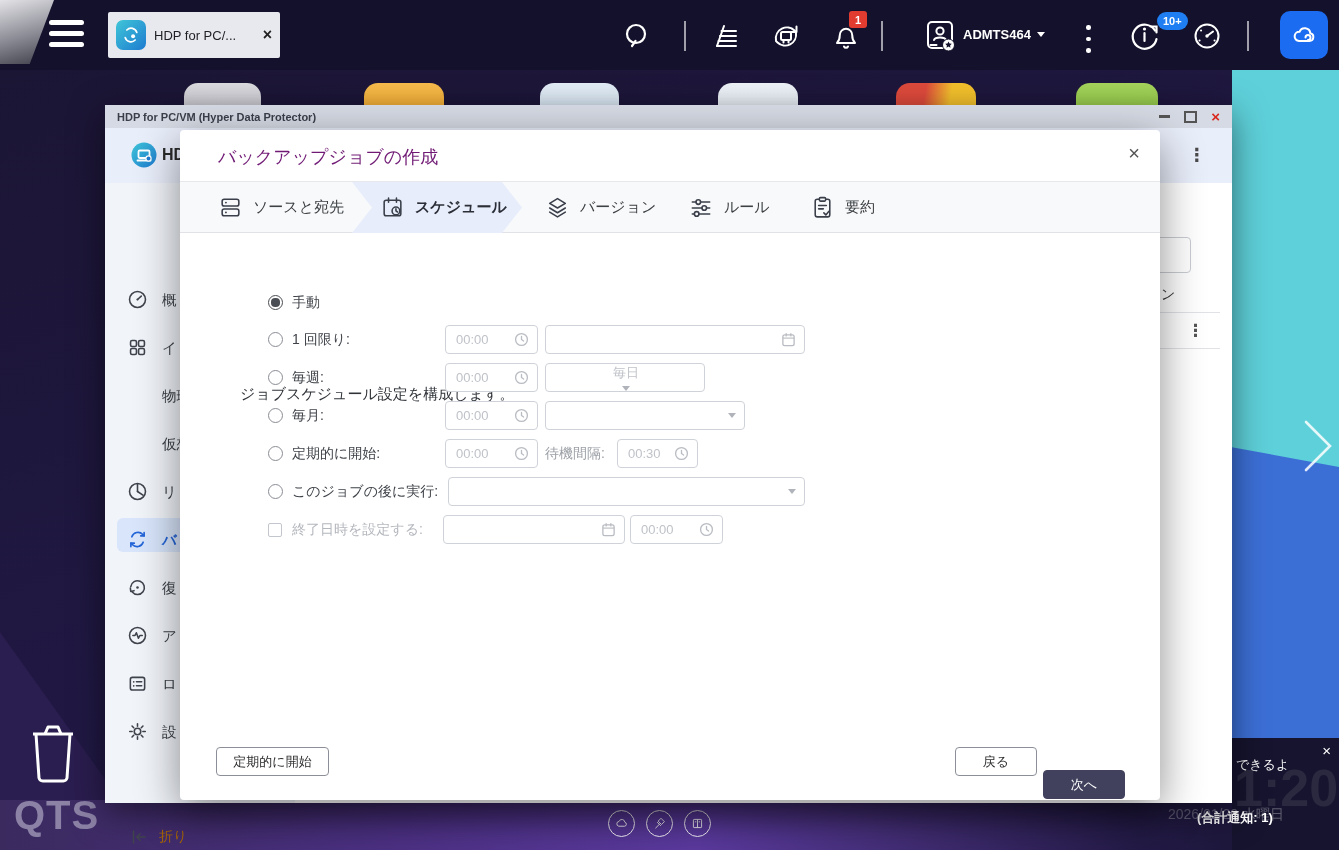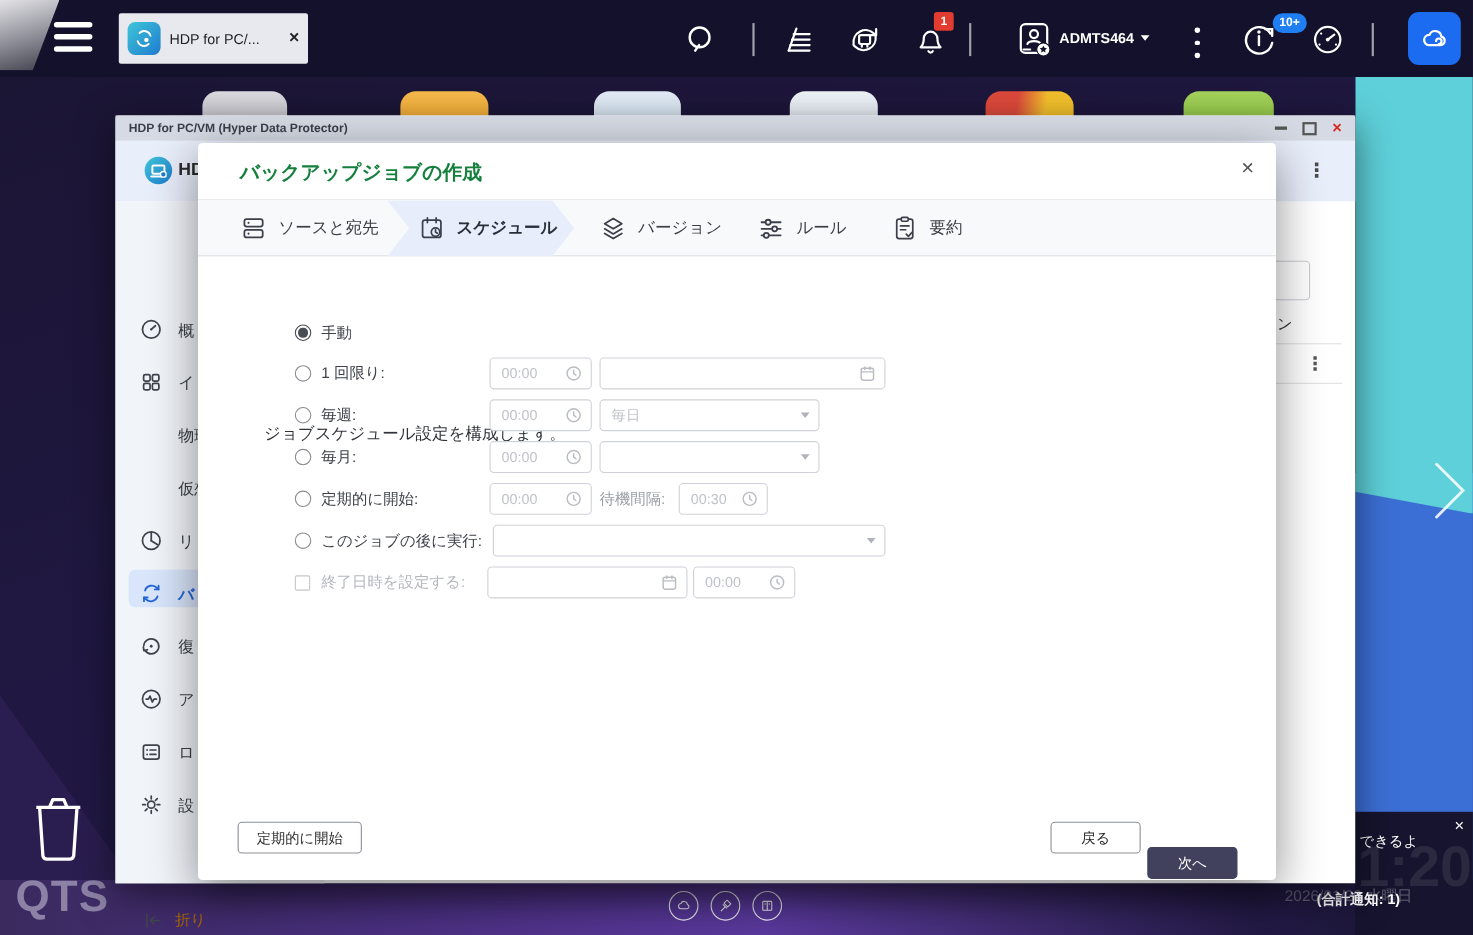--- a/index.html
+++ b/index.html
@@ -70,21 +70,21 @@
   .collapse{position:absolute;left:24px;top:644px;display:flex;align-items:center;gap:10px;}
   .collapse .clabel{font-size:14px;color:#a16207;white-space:nowrap;}
   .frag-btn{position:absolute;left:1030px;top:132px;width:56px;height:36px;border:1.5px solid #c9ccd2;border-radius:4px;background:#fff;box-sizing:border-box;}
   .frag-text{position:absolute;left:1056px;top:181px;font-size:14px;color:#333;}
   .frag-div{position:absolute;left:1040px;width:75px;height:1px;background:#e0e2e6;}
   .frag-menu{position:absolute;left:1082px;top:214px;font-size:17px;font-weight:bold;color:#555;line-height:1.4;}
   
   .dialog{left:180px;top:130px;width:980px;height:670px;background:#fff;z-index:20;border-radius:4px;
     box-shadow:0 12px 44px rgba(0,0,0,.45);}
   .dlg-titlebar{position:absolute;left:0;top:0;width:100%;height:52px;border-bottom:1px solid #e6e8ec;box-sizing:border-box;}
-  .dlg-title{position:absolute;left:38px;top:15px;font-size:18px;font-weight:bold;color:#15803d;}
+  .dlg-title{position:absolute;left:38px;top:15px;font-size:18px;font-weight:normal;color:#701a75;}
   .dlg-close{position:absolute;right:20px;top:13px;font-size:20px;color:#555;line-height:1;}
   .steps{position:absolute;left:0;top:52px;width:100%;height:51px;background:#f8f9fb;border-bottom:1px solid #e0e2e7;box-sizing:border-box;}
   .step-active-bg{position:absolute;left:172px;top:0;width:170px;height:51px;background:#e7edfb;
     clip-path:polygon(0 0,150px 0,170px 25.5px,150px 51px,0 51px,20px 25.5px);}
   .step{position:absolute;top:0;height:51px;display:flex;align-items:center;gap:10px;}
   .step .slbl{font-size:15px;color:#3c4043;white-space:nowrap;}
   .step.on .slbl{font-weight:bold;color:#2b2e36;}
   .stic{stroke:#3a3f4a;fill:none;stroke-width:1.5;stroke-linecap:round;stroke-linejoin:round;}
   .desc{position:absolute;left:60px;top:255px;font-size:15px;color:#2f3338;}
   .row{position:absolute;left:0;width:100%;height:30px;}
@@ -419,21 +419,21 @@
   <div class="row" style="top:233px;">
     <span class="radio"></span>
     <span class="rlabel">毎週:</span>
     <span class="field" style="left:265px;width:93px;">
       <span>00:00</span>
       <svg width="15" height="15" viewBox="0 0 16 16">
           <circle cx="8" cy="8" r="6.3" fill="none" stroke="#b9bcc2" stroke-width="1.4"></circle>
           <path d="M8 4.8V8l2.2 1.6" fill="none" stroke="#b9bcc2" stroke-width="1.4" stroke-linecap="round"></path>
         </svg>
     </span>
-    <span class="field" style="left:365px;width:200px;">
+    <span class="field" style="left:365px;width:160px;flex-direction:column;">
       <span>毎日</span>
       <span class="caret"></span>
     </span>
   </div>
 
   <div class="row" style="top:271px;">
     <span class="radio"></span>
     <span class="rlabel">毎月:</span>
     <span class="field" style="left:265px;width:93px;">
       <span>00:00</span>

